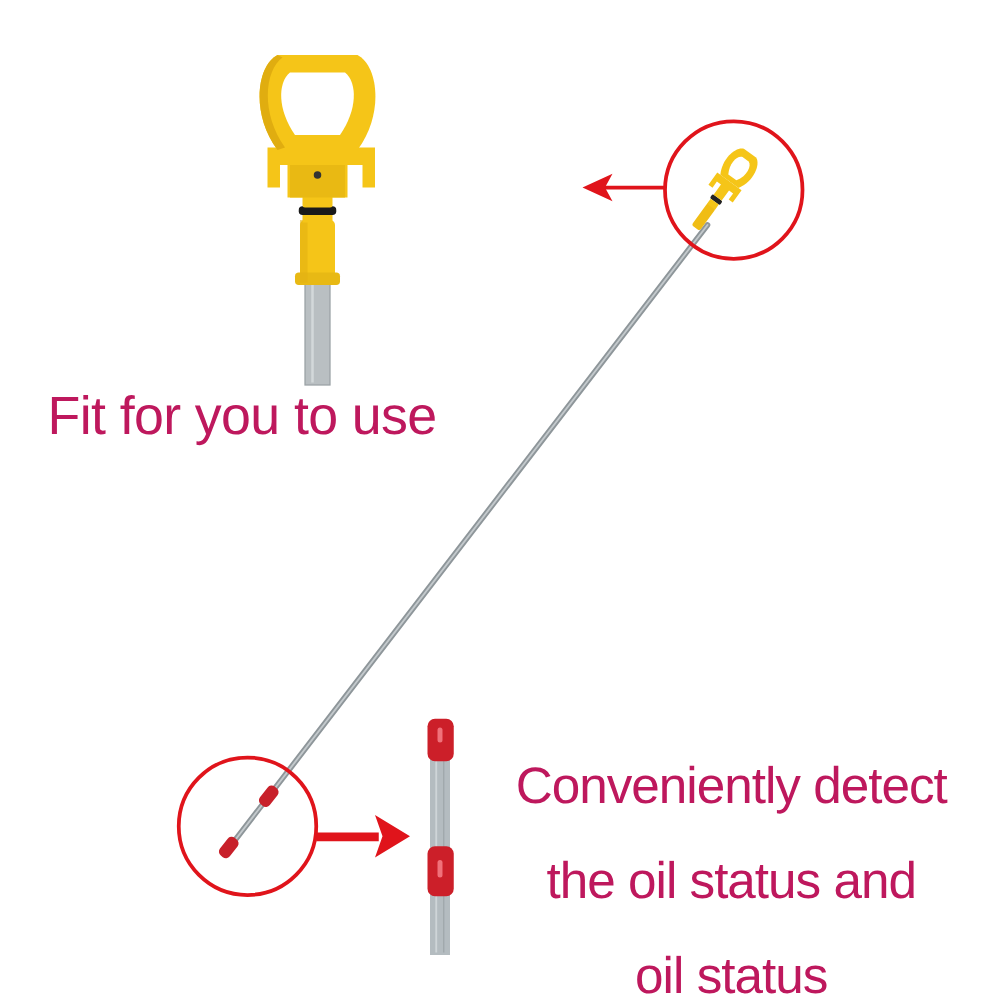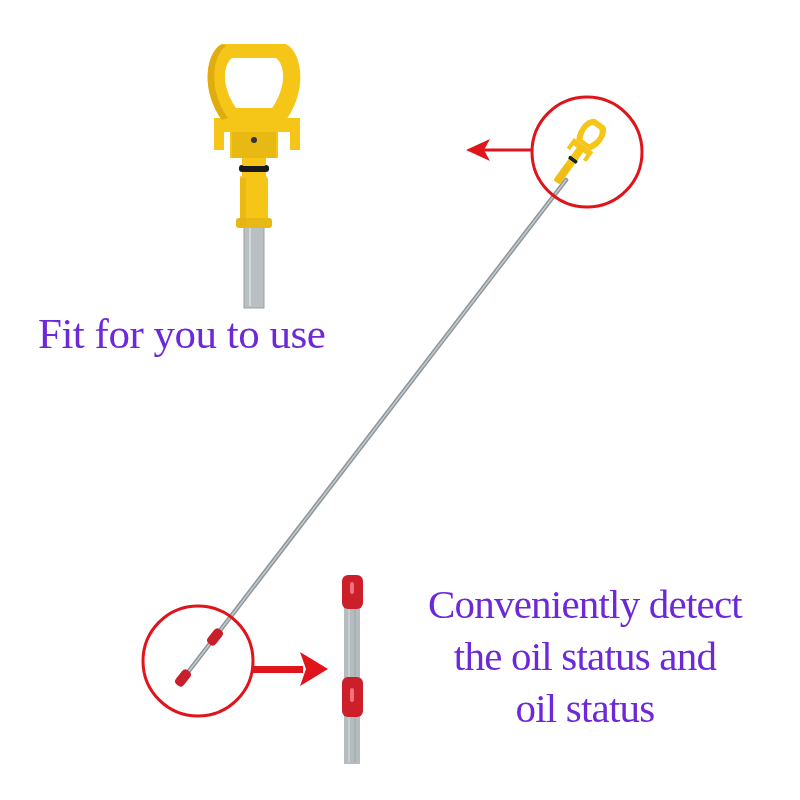--- a/index.html
+++ b/index.html
@@ -6,41 +6,41 @@
   #stage {
     position: relative;
     width: 800px;
     height: 800px;
     overflow: hidden;
     background: #ffffff;
     font-family: "DejaVu Sans", sans-serif;
   }
   .caption {
     position: absolute;
-    color: #6d28d9;
-    font-family: Liberation Serif, serif;
+    color: #be185d;
+    font-family: Liberation Sans, sans-serif;
     white-space: nowrap;
     line-height: 1;
   }
   #caption-top {
     left: 38px;
     top: 312px;
     font-size: 43px;
     letter-spacing: -0.5px;
   }
   #caption-bottom {
     left: 380px;
     top: 578px;
     width: 410px;
     text-align: center;
     font-size: 41px;
     letter-spacing: -0.8px;
     line-height: 52px;
   }
-  #caption-bottom span { display: block; }
+  #caption-bottom span { display: block; margin-top: 24px; }
   svg.art { position: absolute; left: 0; top: 0; }
 </style>
 </head>
 <body>
 
 <div id="stage">
 
   <svg class="art" width="800" height="800" viewBox="0 0 800 800">
 
     <g>

